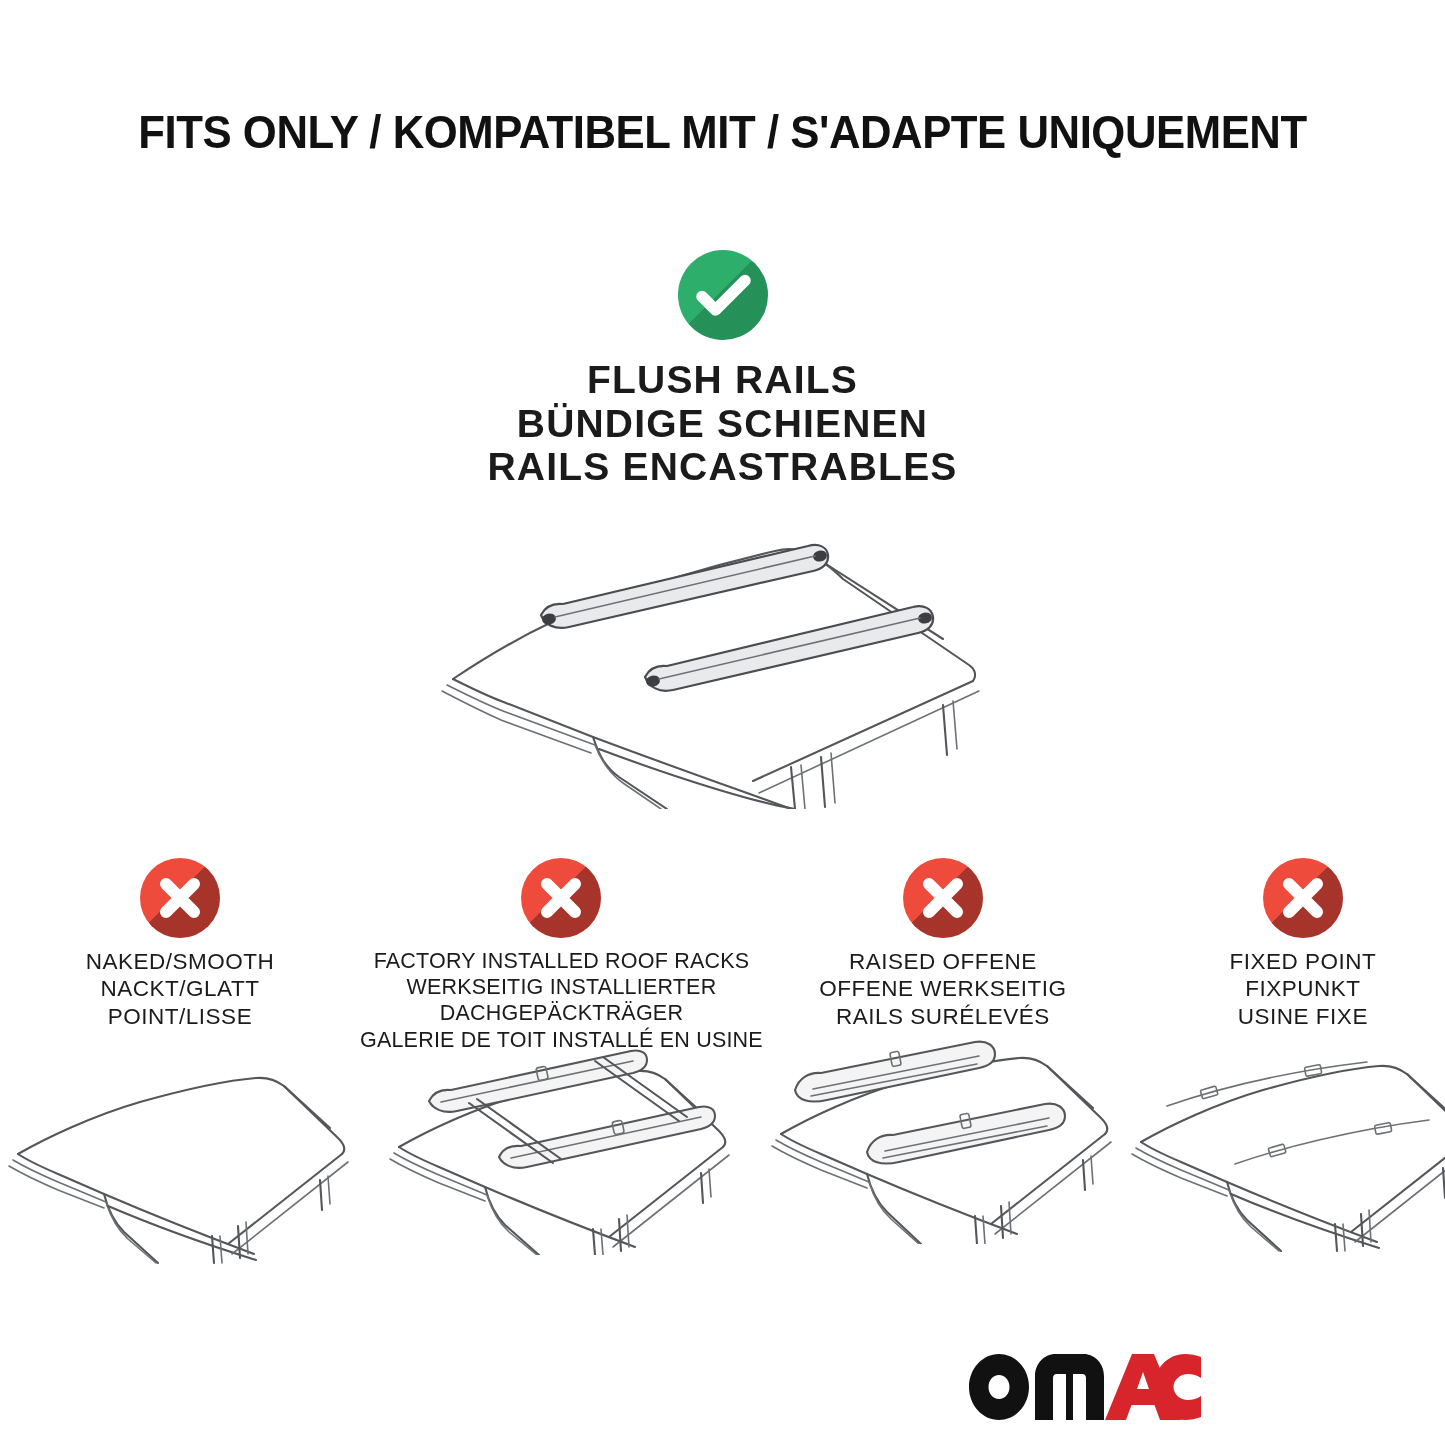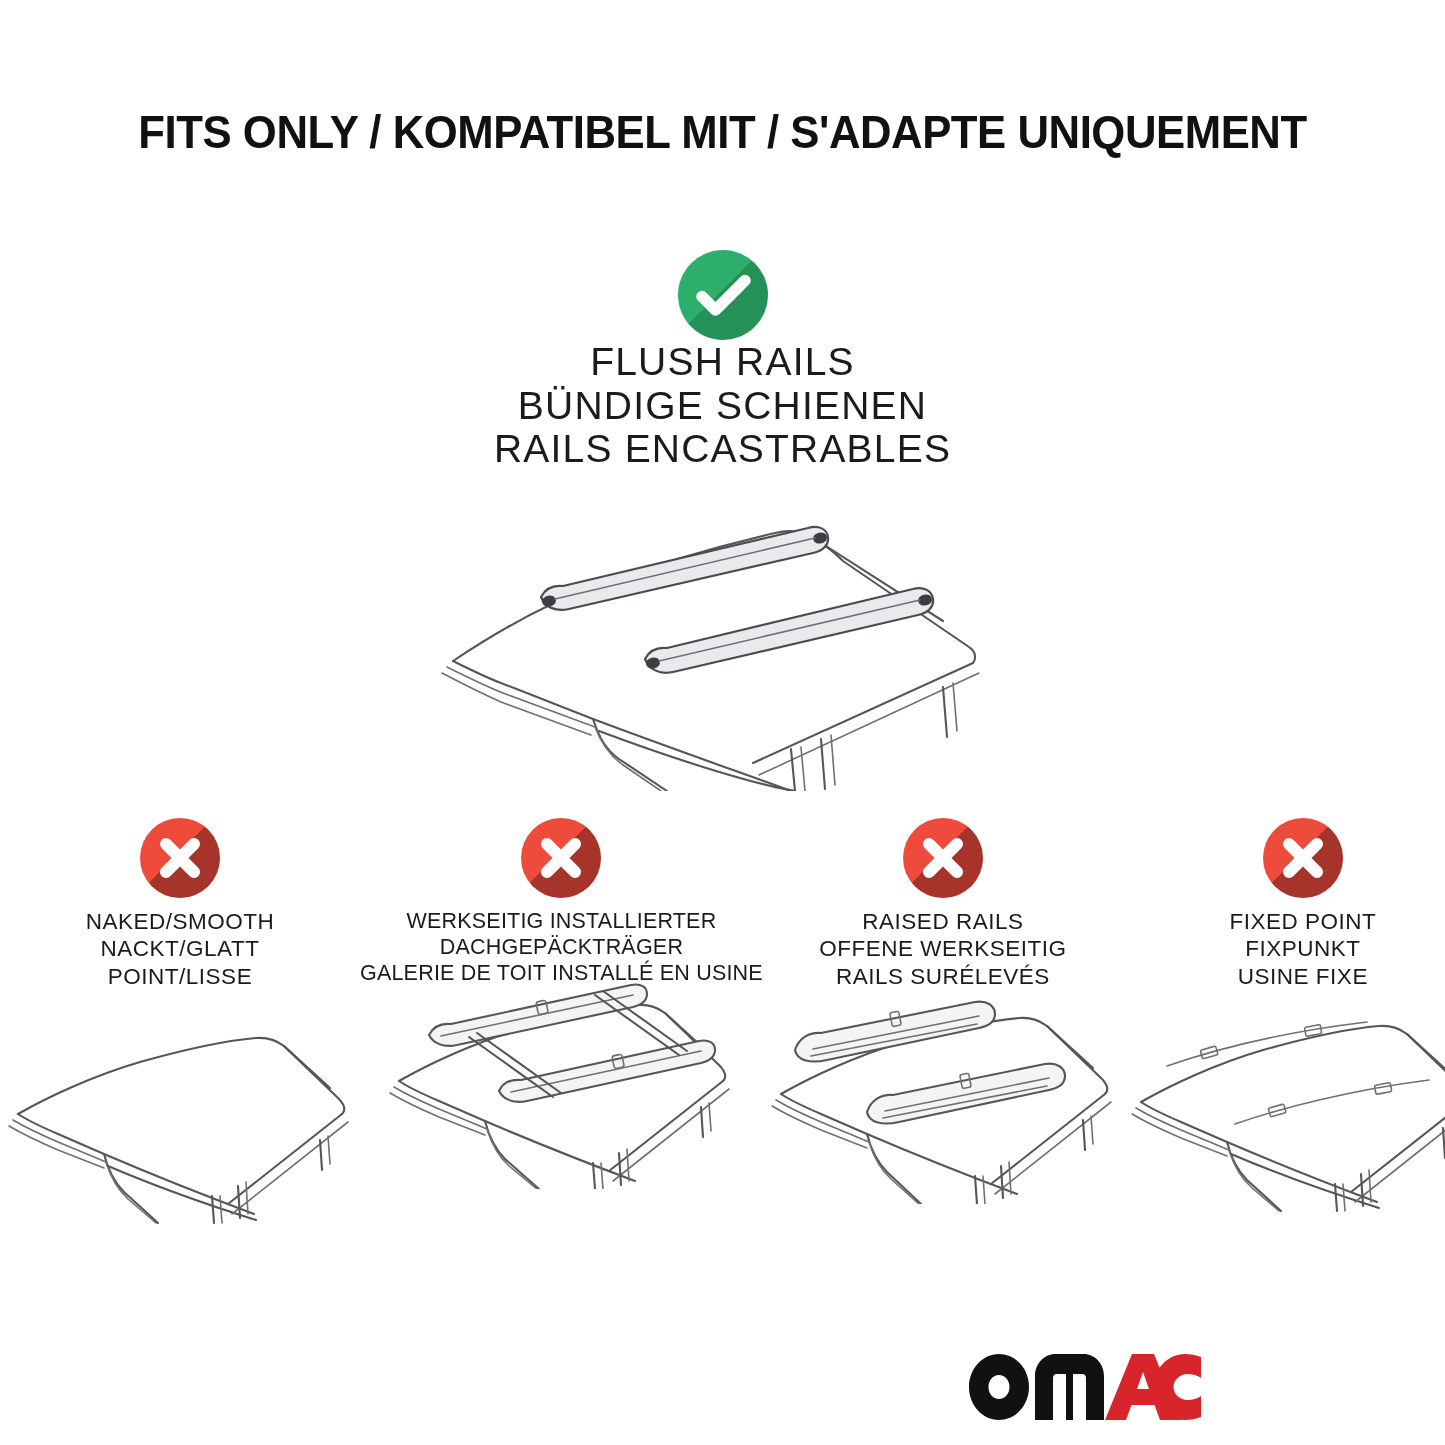--- a/index.html
+++ b/index.html
@@ -71,40 +71,41 @@
        rgba(0,0,0,0.17) 47%, rgba(0,0,0,0.17) 100%);
   }
   .badge.red .shadow {
     background: linear-gradient(135deg,
        rgba(0,0,0,0) 0%, rgba(0,0,0,0) 46%,
        rgba(0,0,0,0.30) 46%, rgba(0,0,0,0.30) 100%);
   }
   .badge svg { position: absolute; left: 0; top: 0; }
 
   .approved-text {
+    margin-top: 18px;
     text-align: center;
     font-family: "Liberation Sans", sans-serif;
-    font-weight: normal;
+    font-weight: bold;
     font-size: 39px;
     line-height: 1.12;
     letter-spacing: 1.2px;
     color: #1b1b1b;
   }
 
   .approved-art {
     margin-top: 20px;
     width: 600px;
     height: 300px;
   }
 
   
   .grid {
     position: absolute;
     left: 0;
-    top: 818px;
+    top: 858px;
     width: 1445px;
     display: flex;
     align-items: flex-start;
   }
 
   .col {
     flex: 1 1 0;
     display: flex;
     flex-direction: column;
     align-items: center;
@@ -248,20 +249,21 @@
     </div>
 
     <div class="col">
       <div class="badge red">
         <div class="shadow"></div>
         <svg width="80" height="80" viewBox="0 0 80 80">
           <path d="M26 26 L54 54 M54 26 L26 54" fill="none" stroke="#ffffff" stroke-width="12" stroke-linecap="round"></path>
         </svg>
       </div>
       <div class="col-text tight">
+        <div>FACTORY INSTALLED ROOF RACKS</div>
         <div>WERKSEITIG INSTALLIERTER</div>
         <div>DACHGEPÄCKTRÄGER</div>
         <div>GALERIE DE TOIT INSTALLÉ EN USINE</div>
       </div>
       <svg class="col-art c1" viewBox="0 0 360 210">
 
         <path class="art-stroke" d="M18 102 C46 86 92 64 140 50 C190 36 232 28 256 26
                                      C268 25 276 28 284 34 L330 76"></path>
         <path class="art-stroke" d="M284 34 L338 86 C344 92 346 98 342 102"></path>
         <path class="art-stroke" d="M18 102 C30 110 44 116 58 122 L104 142"></path>
@@ -299,21 +301,21 @@
     </div>
 
     <div class="col">
       <div class="badge red">
         <div class="shadow"></div>
         <svg width="80" height="80" viewBox="0 0 80 80">
           <path d="M26 26 L54 54 M54 26 L26 54" fill="none" stroke="#ffffff" stroke-width="12" stroke-linecap="round"></path>
         </svg>
       </div>
       <div class="col-text">
-        <div>RAISED RAILS</div>
+        <div>RAISED OFFENE</div>
         <div>OFFENE WERKSEITIG</div>
         <div>RAILS SURÉLEVÉS</div>
       </div>
       <svg class="col-art c2" viewBox="0 0 360 210">
         <path class="art-stroke" d="M18 100 C46 84 92 62 140 48 C190 34 232 26 256 24
                                      C268 23 276 26 284 32 L330 74"></path>
         <path class="art-stroke" d="M284 32 L338 84 C344 90 346 96 342 100"></path>
         <path class="art-stroke" d="M18 100 C30 108 44 114 58 120 L104 140"></path>
         <path class="art-stroke" d="M104 140 C108 156 114 168 124 178 L158 210"></path>
         <path class="art-stroke-thin" d="M13 106 C28 115 44 122 58 128 L106 148

